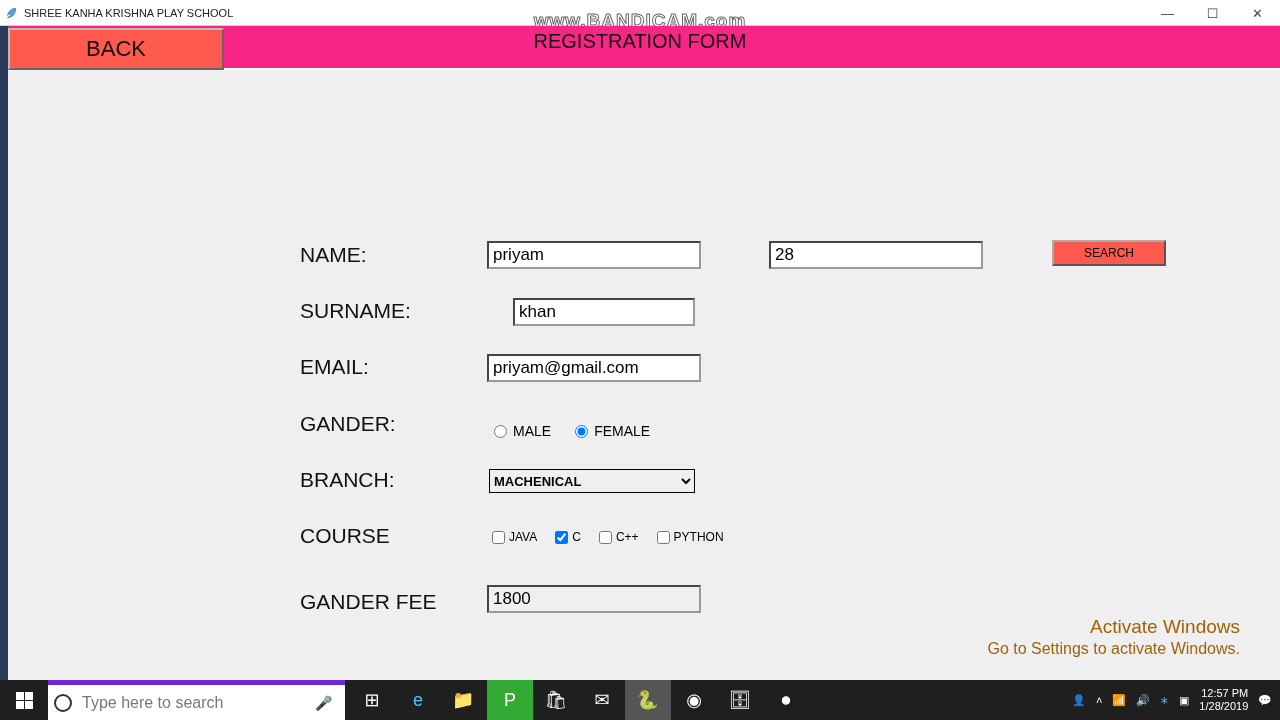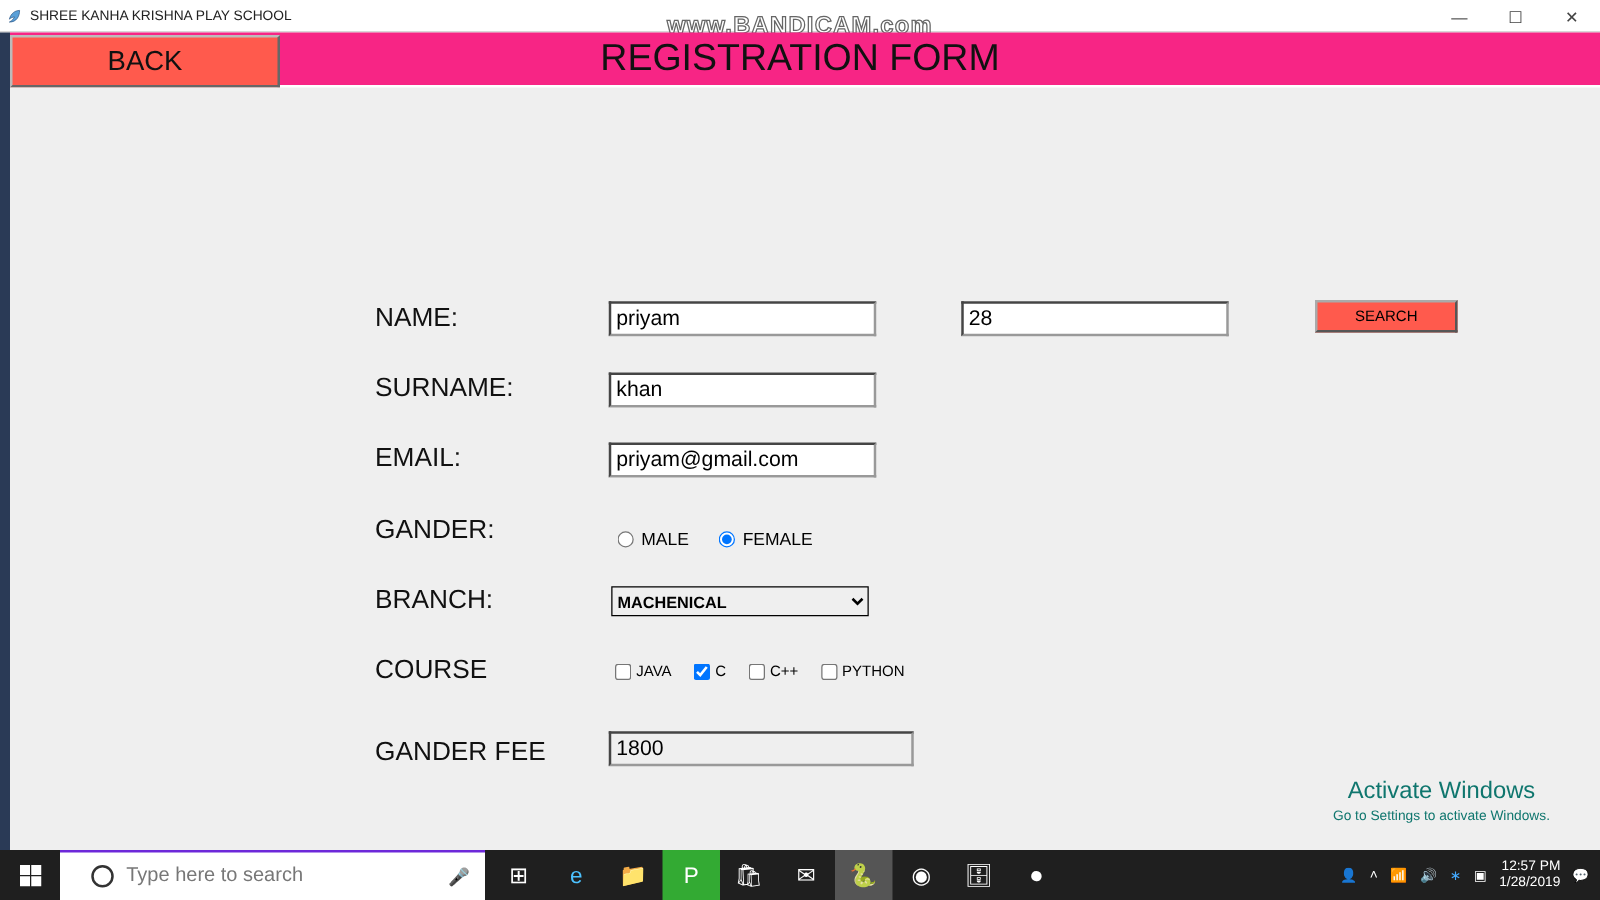--- a/index.html
+++ b/index.html
@@ -6,36 +6,36 @@
 body{width:1280px;height:720px;overflow:hidden;background:#fff;position:relative}
 .titlebar{height:26px;background:#fff;display:flex;align-items:center;padding:0 4px;border-bottom:1px solid #ccc;position:relative}
 .feather{width:14px;height:14px;margin-right:6px}
 .titlebar-title{font-size:11px;color:#222}
 .winctrl{position:absolute;right:0;top:0;display:flex}
 .winctrl div{width:45px;height:26px;display:flex;align-items:center;justify-content:center;color:#444;font-size:13px}
 .watermark{position:absolute;left:50%;top:10px;transform:translateX(-50%);font-size:19px;font-weight:bold;color:#fff;-webkit-text-stroke:1px #666;letter-spacing:1px;font-family:Arial Black,sans-serif}
 .leftstrip{position:absolute;left:0;top:26px;width:8px;height:654px;background:#2a3a56}
 .header{position:absolute;left:8px;top:26px;right:0;height:42px;background:#f72585;display:flex;align-items:center}
 .back-btn{position:absolute;left:8px;top:28px;width:216px;height:42px;background:#ff5a4d;border:2px outset #bbb;display:flex;align-items:center;justify-content:center;font-size:22px;color:#111}
-.header-title{position:absolute;left:50%;top:30px;transform:translateX(-50%);font-size:30px;color:#111}
+.header-title{position:absolute;left:50%;top:30px;transform:translateX(-50%);font-size:20px;color:#111}
 .formwrap{position:absolute;left:8px;top:70px;right:0;bottom:40px;background:#efefef}
 .lbl{position:absolute;font-size:21px;color:#111}
 .inp{position:absolute;height:28px;font-size:17px;padding:2px 4px;border:2px inset #999;background:#fff}
 .srch{position:absolute;left:1044px;top:170px;width:114px;height:26px;background:#ff5a4d;border:2px outset #aaa;font-size:12px;display:flex;align-items:center;justify-content:center}
 .radio-row{position:absolute;left:486px;top:353px;font-size:14px;display:flex;gap:24px;align-items:center}
 .radio-row label{display:flex;align-items:center;gap:6px}
 .sel{position:absolute;left:481px;top:399px;width:206px;height:24px;font-size:13px;font-weight:bold;border:1px solid #000000}
 .chk-row{position:absolute;left:484px;top:460px;font-size:12px;display:flex;gap:18px;align-items:center}
 .chk-row label{display:flex;align-items:center;gap:4px}
 .btn{position:absolute;height:26px;background:#ff5a4d;border:2px outset #aaa;font-size:12px;display:flex;align-items:center;justify-content:center}
-.activate{position:absolute;right:40px;bottom:60px;color:#0f766e;font-size:19px;text-align:center;line-height:1.3}
-.activate .sub{font-size:11px}
+.activate{position:absolute;right:40px;bottom:60px;color:#a16207;font-size:19px;text-align:right;line-height:1.3}
+.activate .sub{font-size:16px}
 .taskbar{position:absolute;left:0;bottom:0;right:0;height:40px;background:#1f1f1f;display:flex;align-items:center}
 .startbtn{width:48px;height:40px;display:flex;align-items:center;justify-content:center;color:#fff}
-.searchbox{width:340px;height:40px;background:#fff;border-top:2px solid #6d28d9;display:flex;align-items:center;padding:0 25px;gap:10px;color:#777;position:relative}
+.searchbox{width:297px;height:40px;background:#fff;border-top:5px solid #6d28d9;display:flex;align-items:center;padding:0 6px;gap:10px;color:#777;position:relative}
 .searchbox .circ{width:18px;height:18px;border:2px solid #333;border-radius:50%}
 .searchbox .mic{position:absolute;right:12px;font-size:14px;color:#555}
 .tray{position:absolute;right:0;top:0;height:40px;display:flex;align-items:center;color:#fff;font-size:11px;padding:0 8px;gap:10px}
 .clock{text-align:right;line-height:1.2}
 .tbicon{width:46px;height:40px;display:flex;align-items:center;justify-content:center;color:#fff;font-size:18px}
 .ticons{display:flex;margin-left:4px}
 .winlogo{display:grid;grid-template-columns:8px 8px;grid-template-rows:8px 8px;gap:1px}
 .winlogo span{background:#fff}
 </style>
 </head>
@@ -64,21 +64,21 @@
 <div class="formwrap">
 
   <div class="lbl" style="left:292px;top:173px">NAME:</div>
   <input class="inp" style="left: 479px; top: 171px; width: 214px;" value="priyam">
   <input class="inp" style="left: 761px; top: 171px; width: 214px;" value="28">
   <div class="srch">
       <span>SEARCH</span>
     </div>
 
   <div class="lbl" style="left:292px;top:229px">SURNAME:</div>
-  <input class="inp" style="left: 479px; top: 228px; width: 214px;" value="khan">
+  <input class="inp" style="left: 505px; top: 228px; width: 182px;" value="khan">
 
   <div class="lbl" style="left:292px;top:285px">EMAIL:</div>
   <input class="inp" style="left: 479px; top: 284px; width: 214px;" value="priyam@gmail.com">
 
   <div class="lbl" style="left:292px;top:342px">GANDER:</div>
   <div class="radio-row">
     <label>
         <input type="radio" name="g" style="">
         <span>MALE</span>
       </label>
@@ -105,21 +105,21 @@
         <input type="checkbox" style="">
         <span>C++</span>
       </label>
     <label>
         <input type="checkbox" style="">
         <span>PYTHON</span>
       </label>
   </div>
 
   <div class="lbl" style="left:292px;top:520px">GANDER FEE</div>
-  <input class="inp" style="left: 479px; top: 515px; width: 244px; background: rgb(239, 239, 239);" value="1800">
+  <input class="inp" style="left: 479px; top: 515px; width: 214px; background: rgb(239, 239, 239);" value="1800">
 
   <div class="btn" style="left:380px;top:620px;width:114px">
       <span>RESET</span>
     </div>
   <div class="btn" style="left:505px;top:620px;width:114px">
       <span>CALCULATE FEE</span>
     </div>
   <div class="btn" style="left:631px;top:620px;width:114px">
       <span>SUBMIT FORM</span>
     </div>

